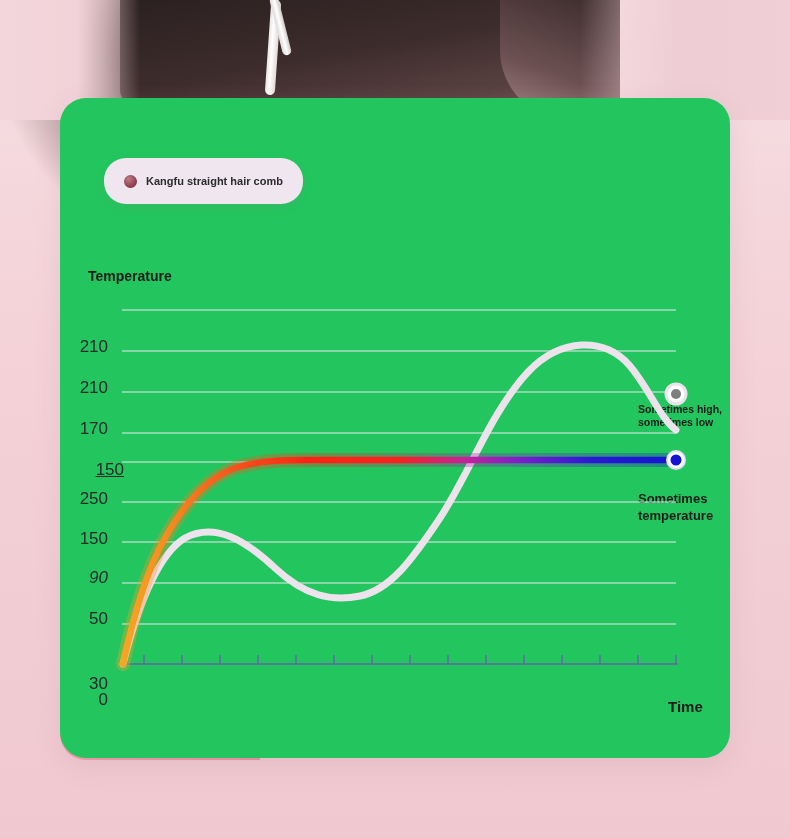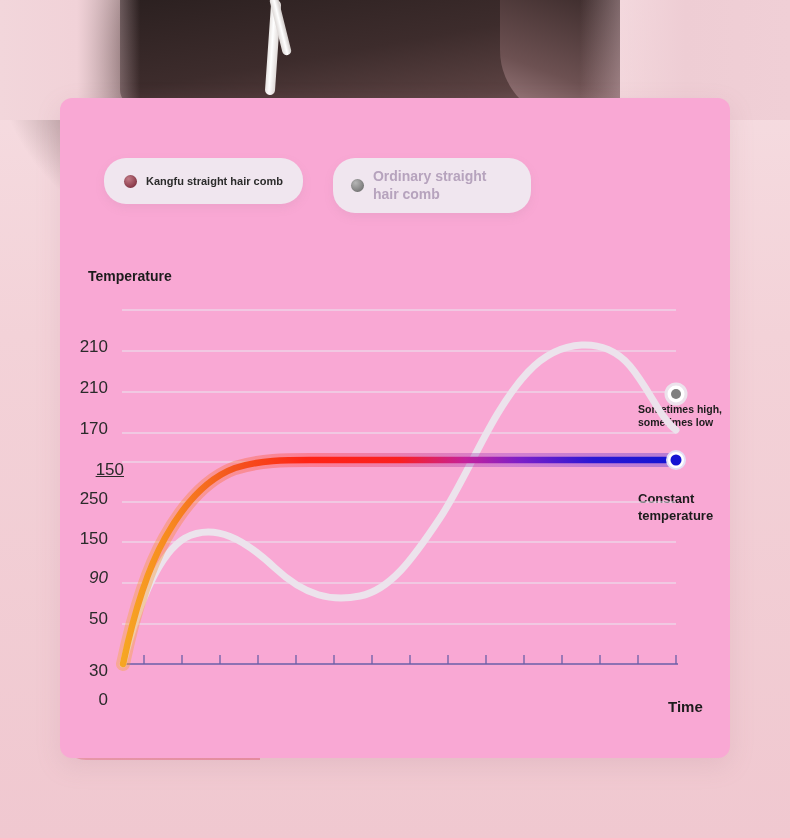--- a/index.html
+++ b/index.html
@@ -55,21 +55,21 @@
     border-radius:0 0 0 26px;
     overflow:hidden;
   }
   .pink-card .dash{
     position:absolute;left:10px;bottom:33px;width:32px;height:3px;background:#fff;border-radius:2px;
   }
 
   
   .card{
     position:absolute;left:60px;top:98px;width:670px;height:660px;
-    background:#f9a8d4;border-radius:12px;
+    background:#22c55e;border-radius:26px;
     box-shadow:0 8px 24px rgba(180,130,145,0.18);
     overflow:hidden;
   }
 
   
   .legend{position:absolute;left:44px;top:60px;display:flex;gap:30px;align-items:flex-start;}
   .legend-pill{
     display:flex;align-items:center;gap:9px;
     background:#f0e6ef;
     border-radius:22px;
@@ -122,46 +122,42 @@
   <div class="dash"></div>
 </div>
 
 <div class="card">
 
   <div class="legend">
     <div class="legend-pill first">
       <span class="legend-dot" style="background:radial-gradient(circle at 35% 30%, #c27a86 0%, #8b3a4a 70%)"></span>
       <span class="legend-label">Kangfu straight hair comb</span>
     </div>
-    <div class="legend-pill">
-      <span class="legend-dot" style="background:radial-gradient(circle at 35% 30%, #b5b5b5 0%, #7d7d7d 70%)"></span>
-      <span class="legend-label muted">Ordinary straight hair comb</span>
-    </div>
   </div>
 
   <div class="axis-title-y">Temperature</div>
   <div class="axis-title-x">Time</div>
 
   <div class="ylabel" style="left:8px;top:203px;">210</div>
   <div class="ylabel" style="left:8px;top:244px;">210</div>
   <div class="ylabel" style="left:8px;top:285px;">170</div>
   <div class="ylabel" style="left:24px;top:326px;text-decoration:underline;">150</div>
   <div class="ylabel" style="left:8px;top:355px;">250</div>
   <div class="ylabel" style="left:8px;top:395px;">150</div>
   <div class="ylabel" style="left:8px;top:434px;font-style:italic;">90</div>
   <div class="ylabel" style="left:8px;top:475px;">50</div>
-  <div class="ylabel" style="left:8px;top:527px;">30</div>
+  <div class="ylabel" style="left:8px;top:540px;">30</div>
   <div class="ylabel" style="left:8px;top:556px;">0</div>
 
   <div class="anno" style="left:578px;top:305px;">
     <div>Sometimes high,</div>
     <div>sometimes low</div>
   </div>
   <div class="anno big" style="left:578px;top:393px;">
-    <div>Constant</div>
+    <div>Sometimes</div>
     <div>temperature</div>
   </div>
 
   <svg class="plot" viewBox="0 0 670 660" xmlns="http://www.w3.org/2000/svg">
     <defs>
       <linearGradient id="kangfuGrad" x1="0" y1="0" x2="1" y2="0">
         <stop offset="0%" stop-color="#f6a623"></stop>
         <stop offset="8%" stop-color="#f78b1f"></stop>
         <stop offset="20%" stop-color="#f4541d"></stop>
         <stop offset="33%" stop-color="#ff2415"></stop>

